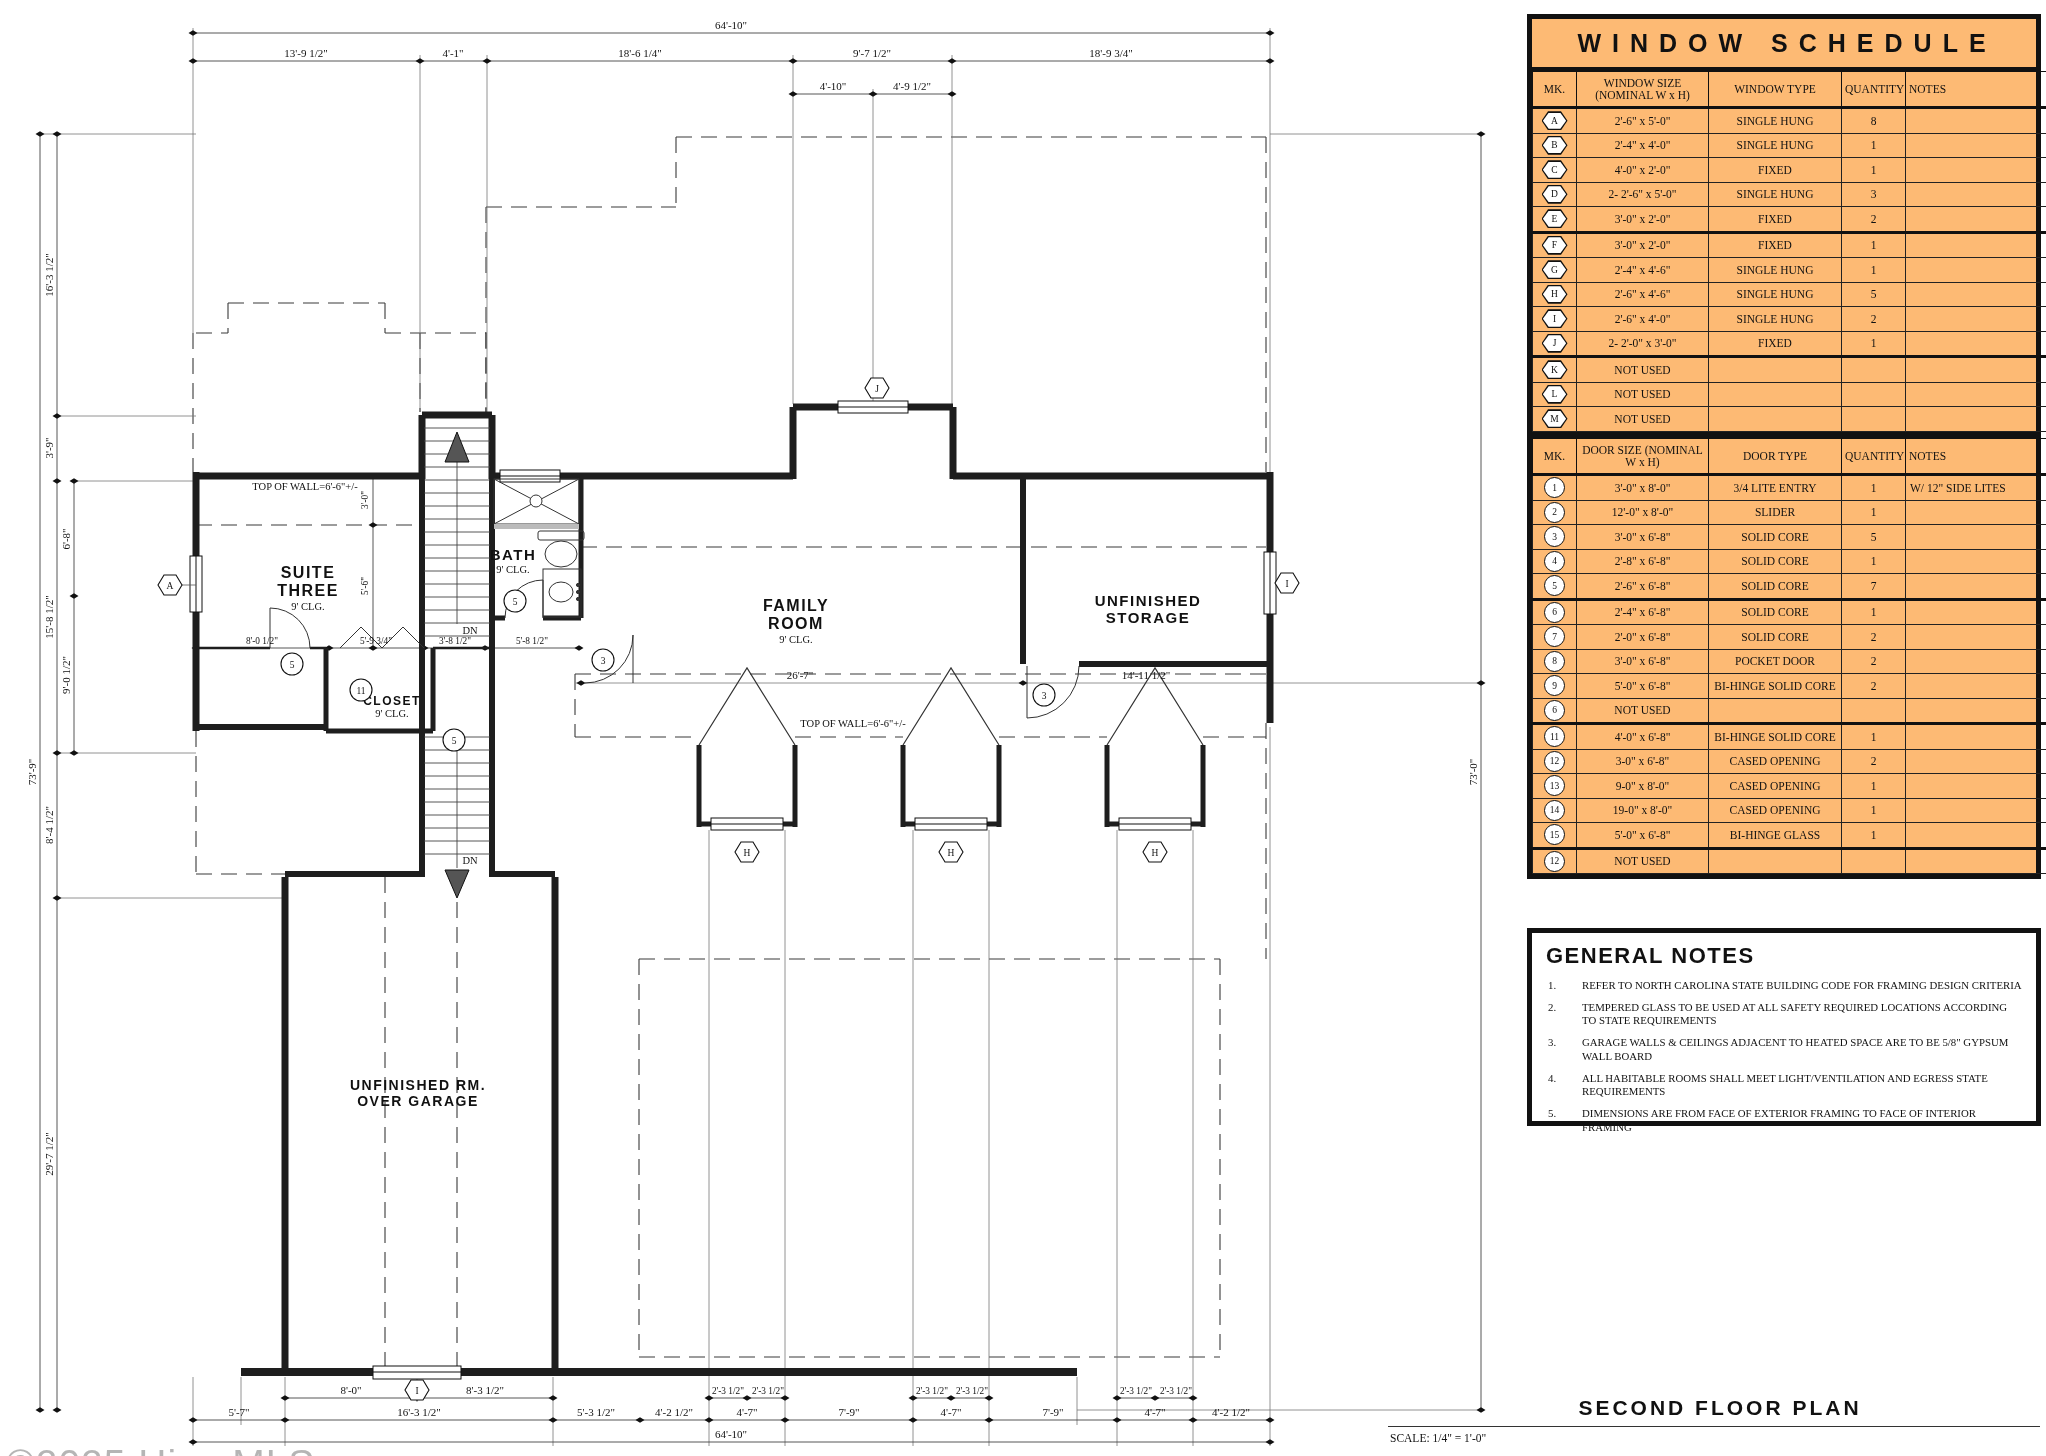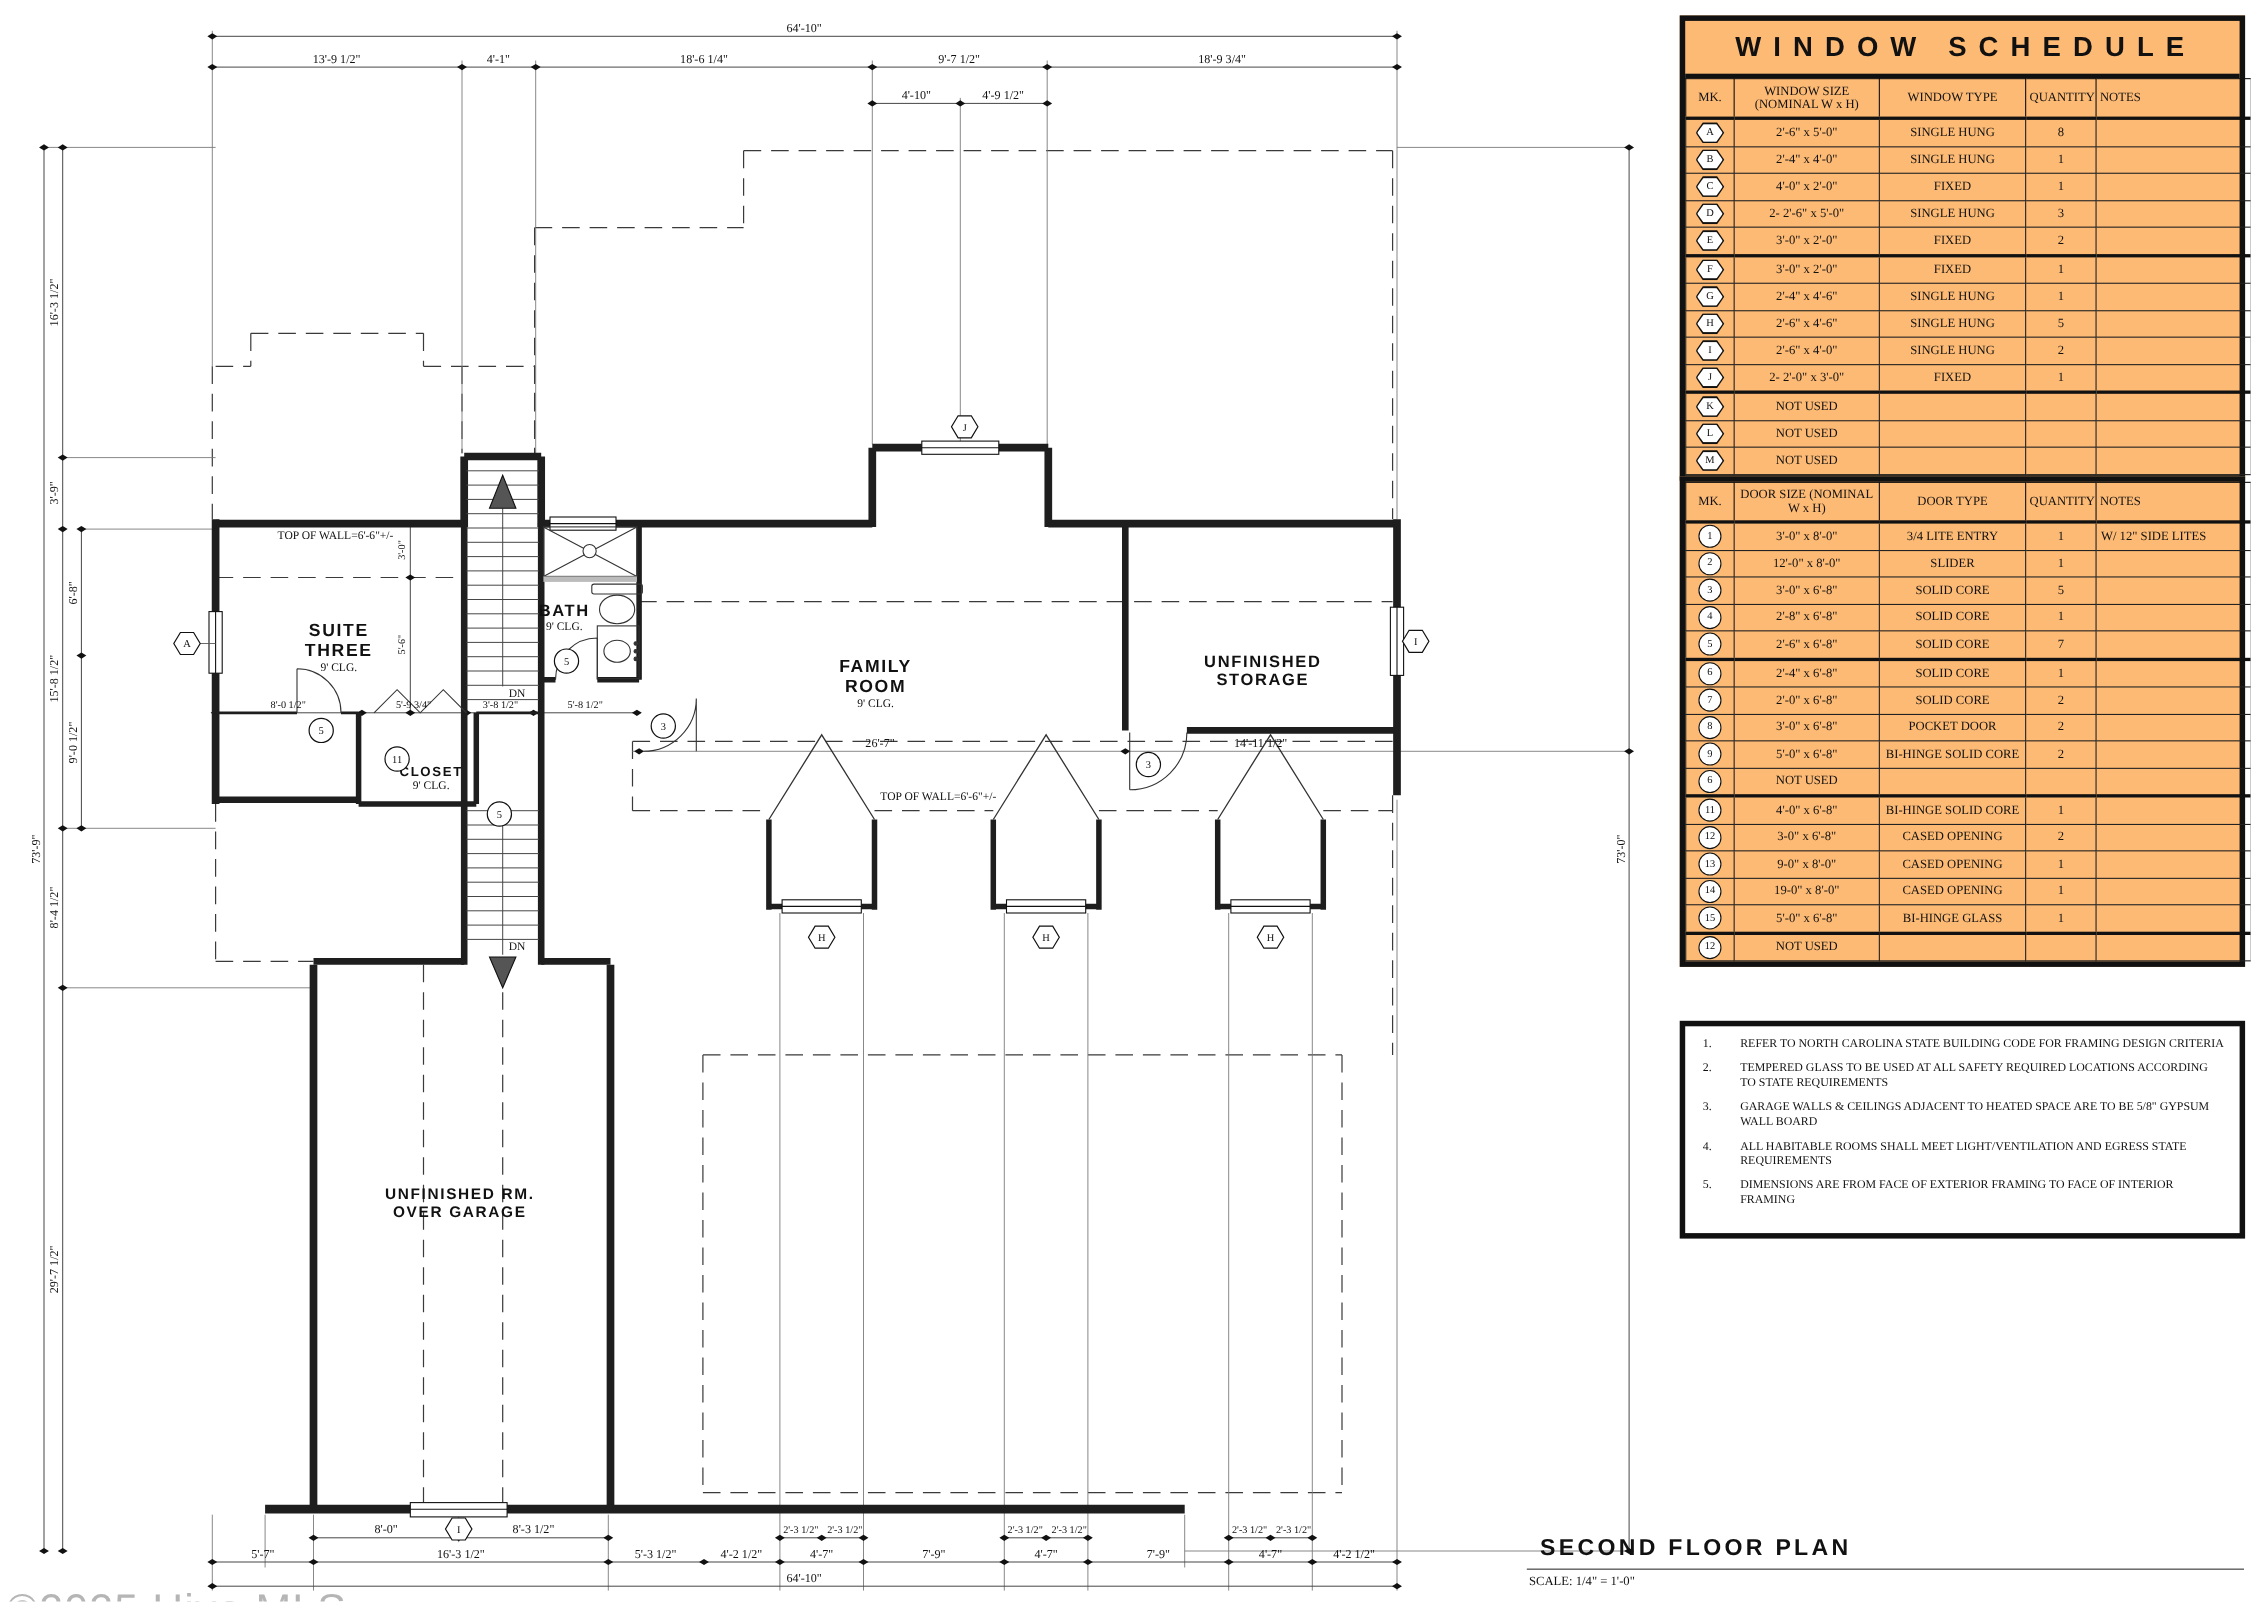--- a/index.html
+++ b/index.html
@@ -31,21 +31,21 @@
   #notes{position:absolute;left:1527px;top:928px;width:514px;height:198px;border:5px solid #111;
     box-sizing:border-box;background:#fff;padding:10px 14px;}
   #notes .nttl{font-family:"Liberation Sans",sans-serif;font-weight:bold;font-size:22px;
     letter-spacing:1.5px;margin:0 0 10px 0;}
   .note{display:flex;font-size:10.8px;margin-bottom:8.5px;line-height:1.25;}
   .note .n{width:34px;flex:none;padding-left:2px;}
   .note .t{flex:1;}
   
   #titleblock{position:absolute;left:1388px;top:1396px;width:652px;}
   #titleblock .t1{font-family:"Liberation Sans",sans-serif;font-weight:bold;font-size:21px;
-     letter-spacing:3px;margin:0 0 6px 12px;}
+     letter-spacing:3px;margin:0 0 6px 12px;text-align:center;}
   #titleblock .rule{border-top:1.6px solid #333;margin:0 0 5px 0;}
   #titleblock .t2{font-size:11.5px;margin-left:2px;}
   
   #watermark{position:absolute;left:6px;top:1442px;font-family:"Liberation Sans",sans-serif;
      font-size:39px;color:#a9a9a9;opacity:.85;letter-spacing:1px;}
   
   text{fill:#111;}
   .dim{font-family:"Liberation Serif",serif;font-size:11px;text-anchor:middle;}
   .dimsm{font-family:"Liberation Serif",serif;font-size:9.3px;text-anchor:middle;}
   .room{font-family:"Liberation Sans",sans-serif;font-weight:bold;text-anchor:middle;letter-spacing:1.5px;}
@@ -690,20 +690,21 @@
             <td class="c">NOT USED</td>
             <td class="c"></td>
             <td class="c"></td>
             <td class="l"></td>
           </tr>
         </tbody>
   </table>
 </div>
 
 <div id="notes">
+  <div class="nttl">GENERAL NOTES</div>
   <div id="notesbody">
         <div class="note">
           <span class="n">1.</span>
           <span class="t">REFER TO NORTH CAROLINA STATE BUILDING CODE FOR FRAMING DESIGN CRITERIA</span>
         </div>
         <div class="note">
           <span class="n">2.</span>
           <span class="t">TEMPERED GLASS TO BE USED AT ALL SAFETY REQUIRED LOCATIONS ACCORDING TO STATE REQUIREMENTS</span>
         </div>
         <div class="note">

